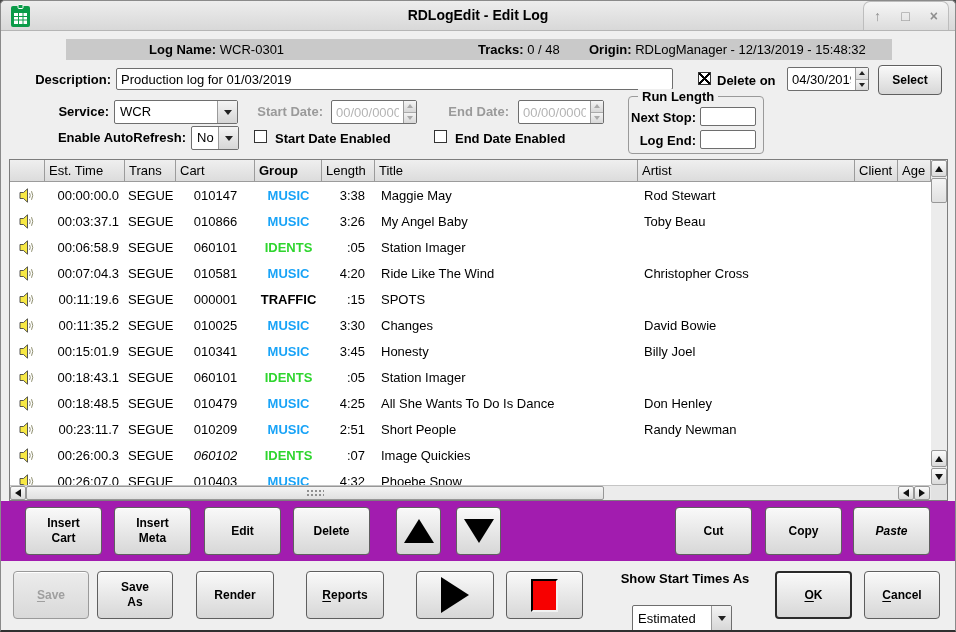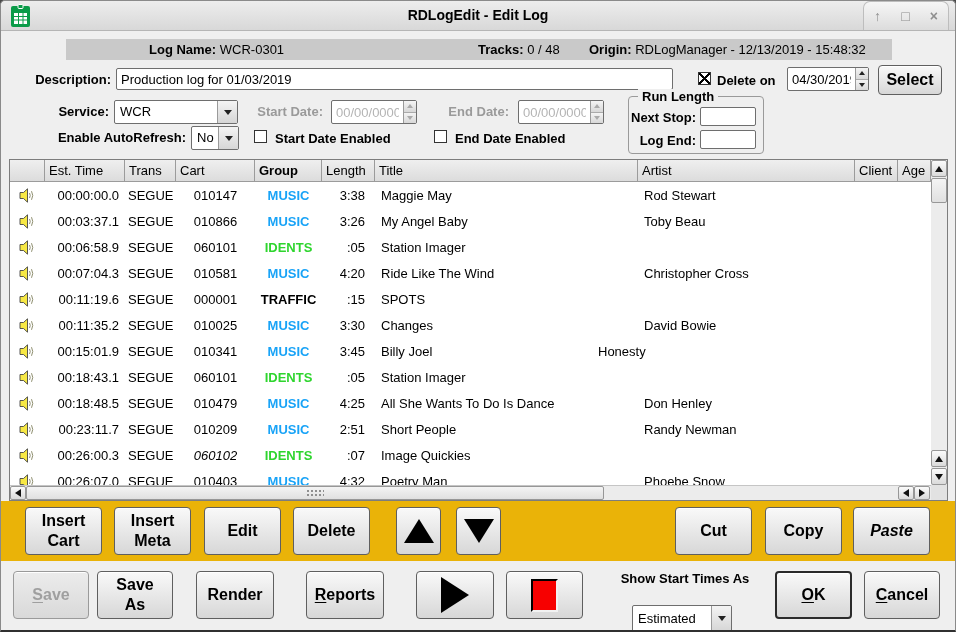--- a/index.html
+++ b/index.html
@@ -51,31 +51,31 @@
   .combo .val{flex:1;font-size:13px;padding:3px 0 0 5px;overflow:hidden;white-space:nowrap;}
   .combo .cbtn{width:20px;border-left:1px solid #9a9a9a;background:linear-gradient(#f4f4f4,#d6d6d6);
     display:flex;align-items:center;justify-content:center;}
   .cbtn i{width:0;height:0;border-left:4px solid transparent;border-right:4px solid transparent;border-top:5px solid #222;}
   .group-box{position:absolute;border:1px solid #9a9a9a;border-radius:4px;}
   .group-box .gtitle{position:absolute;top:-8px;left:9px;background:#efefef;padding:0 4px;
     font-size:13px;font-weight:bold;}
   
   .btn{position:absolute;height:48px;background:linear-gradient(#f9f9f9,#d7d7d7);
     border:1px solid #5f5f5f;border-radius:4px;display:flex;align-items:center;justify-content:center;
-    font-size:16px;font-weight:bold;text-align:center;white-space:pre-line;line-height:1.25;
+    font-size:12px;font-weight:bold;text-align:center;white-space:pre-line;line-height:1.25;
     box-shadow:inset 0 1px 0 #fff;cursor:default;}
   .btn u{text-underline-offset:2px;}
   .btn.disabled{color:#9f9f9f;background:linear-gradient(#ececec,#d9d9d9);border-color:#9a9a9a;}
   .btn.default{border:2px solid #2b2b2b;}
   .btn.small{height:30px;}
   .tri-up{width:0;height:0;border-left:15px solid transparent;border-right:15px solid transparent;border-bottom:24px solid #000;}
   .tri-down{width:0;height:0;border-left:15px solid transparent;border-right:15px solid transparent;border-top:24px solid #000;}
   .tri-play{width:0;height:0;border-top:18px solid transparent;border-bottom:18px solid transparent;border-left:28px solid #000;}
   .stop-sq{width:27px;height:33px;background:#f70000;border:2px solid;border-color:#000 #f2f2f2 #f2f2f2 #000;}
-  .strip1{position:absolute;left:0;top:500px;width:956px;height:60px;background:#eab308;}
+  .strip1{position:absolute;left:0;top:500px;width:956px;height:60px;background:#a21caf;}
   .footer{position:absolute;left:0;top:560px;width:956px;height:72px;}
   
   .tablewrap{position:absolute;left:8px;top:158px;width:939px;height:342px;
     background:#fff;border:1px solid #7d7d7d;}
   .thead{position:absolute;left:0;top:0;width:921px;height:22px;display:flex;overflow:hidden;}
   .th{height:22px;background:linear-gradient(#efefef,#dcdcdc);border-right:1px solid #9b9b9b;
     border-bottom:1px solid #9b9b9b;font-size:13px;padding:3px 0 0 4px;
     overflow:hidden;white-space:nowrap;flex-shrink:0;}
   .tbody{position:absolute;left:0;top:22px;width:921px;height:303px;overflow:hidden;background:#fff;}
   .tr{display:flex;height:26px;align-items:center;font-size:13px;white-space:nowrap;}
@@ -314,22 +314,22 @@
             <svg width="17" height="15" viewBox="0 0 17 15">
               <polygon points="1,4.5 4.5,4.5 8.5,0.8 8.5,14.2 4.5,10.5 1,10.5" fill="#f7e844" stroke="#444" stroke-width="0.9"></polygon>
               <path d="M10.5 5 Q12 7.5 10.5 10 M12.5 3.2 Q15 7.5 12.5 11.8" fill="none" stroke="#8f8f70" stroke-width="1"></path>
             </svg>
           </div>
           <div class="td" style="text-align: right; padding-right: 6px; width: 80px;">00:15:01.9</div>
           <div class="td" style="padding-left: 3px; width: 51px;">SEGUE</div>
           <div class="td" style="text-align: center; width: 79px;">010341</div>
           <div class="td grp" style="text-align: center; width: 67px; color: rgb(24, 163, 247);">MUSIC</div>
           <div class="td" style="text-align: right; padding-right: 10px; width: 53px;">3:45</div>
+          <div class="td" style="padding-left: 6px; width: 263px;">Honesty</div>
           <div class="td" style="padding-left: 6px; width: 217px;">Billy Joel</div>
-          <div class="td" style="padding-left: 6px; width: 263px;">Honesty</div>
           <div class="td" style="width: 43px;"></div>
           <div class="td" style="width: 33px;"></div>
         </div>
         <div class="tr">
           <div class="td" style="display: flex; align-items: center; justify-content: center; width: 35px;">
             <svg width="17" height="15" viewBox="0 0 17 15">
               <polygon points="1,4.5 4.5,4.5 8.5,0.8 8.5,14.2 4.5,10.5 1,10.5" fill="#f7e844" stroke="#444" stroke-width="0.9"></polygon>
               <path d="M10.5 5 Q12 7.5 10.5 10 M12.5 3.2 Q15 7.5 12.5 11.8" fill="none" stroke="#8f8f70" stroke-width="1"></path>
             </svg>
           </div>
@@ -399,21 +399,20 @@
             <svg width="17" height="15" viewBox="0 0 17 15">
               <polygon points="1,4.5 4.5,4.5 8.5,0.8 8.5,14.2 4.5,10.5 1,10.5" fill="#f7e844" stroke="#444" stroke-width="0.9"></polygon>
               <path d="M10.5 5 Q12 7.5 10.5 10 M12.5 3.2 Q15 7.5 12.5 11.8" fill="none" stroke="#8f8f70" stroke-width="1"></path>
             </svg>
           </div>
           <div class="td" style="text-align: right; padding-right: 6px; width: 80px;">00:26:07.0</div>
           <div class="td" style="padding-left: 3px; width: 51px;">SEGUE</div>
           <div class="td" style="text-align: center; width: 79px;">010403</div>
           <div class="td grp" style="text-align: center; width: 67px; color: rgb(24, 163, 247);">MUSIC</div>
           <div class="td" style="text-align: right; padding-right: 10px; width: 53px;">4:32</div>
-          <div class="td" style="padding-left: 6px; width: 263px;">Poetry Man</div>
           <div class="td" style="padding-left: 6px; width: 217px;">Phoebe Snow</div>
           <div class="td" style="width: 43px;"></div>
           <div class="td" style="width: 33px;"></div>
         </div>
       </div>
 
     <div class="vscroll">
       <div class="sbtn" style="left:0;top:0;width:16px;height:17px">
           <i class="s-u"></i>
         </div>

